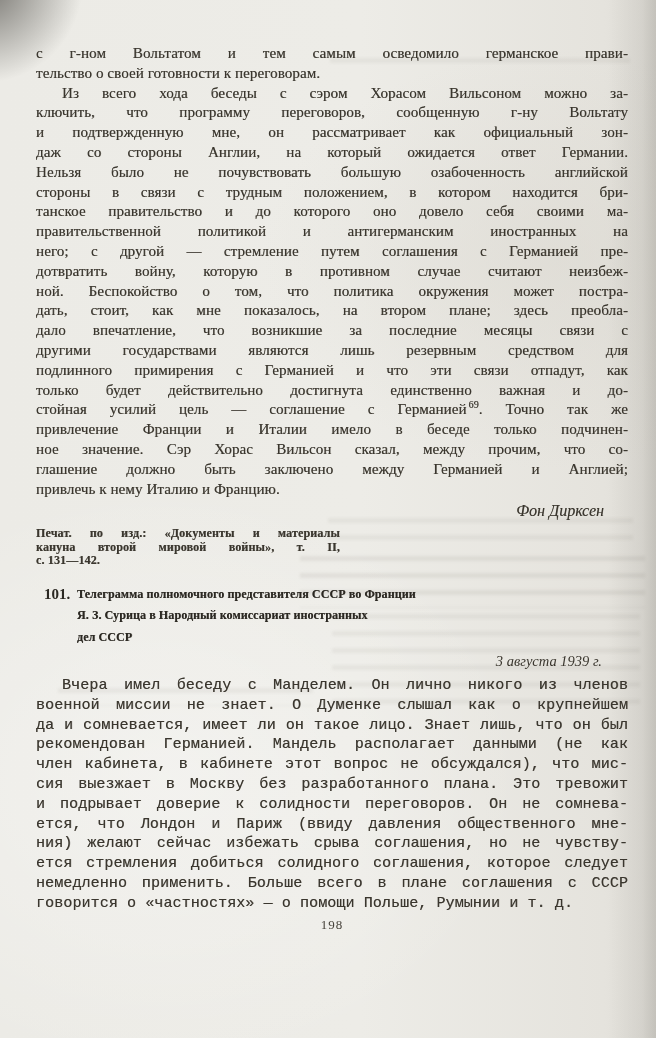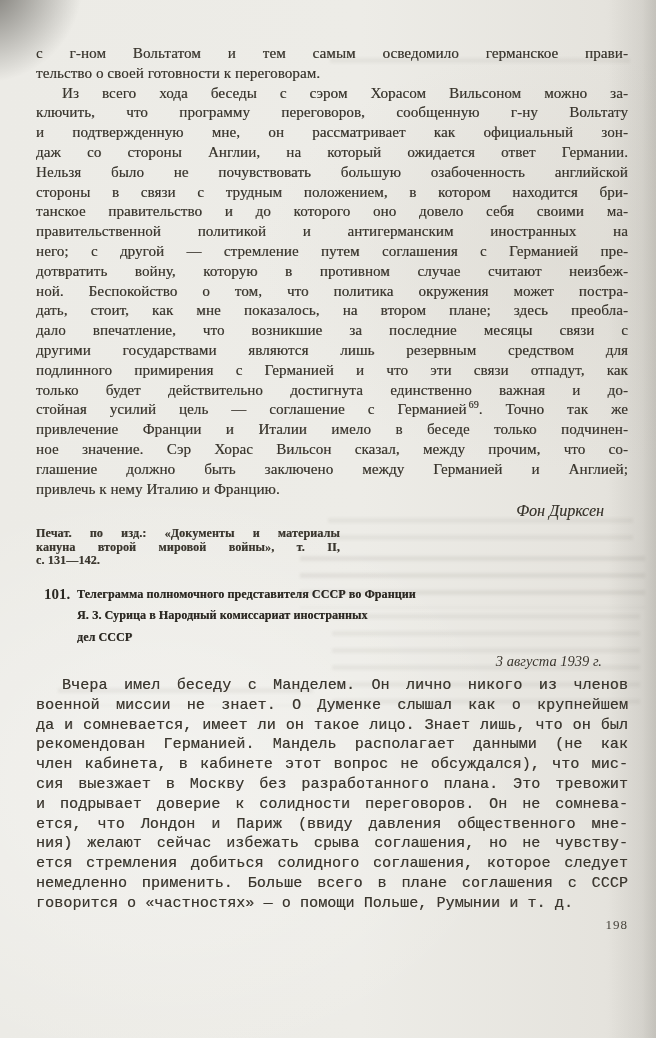--- a/index.html
+++ b/index.html
@@ -68,21 +68,21 @@
     font-size: 14.5px;
     line-height: 18px;
     text-align: right;
     padding-right: 26px;
   }
 
   .body-para { margin-top: 6px; font-family: Liberation Mono, monospace; }
 
   .page-number {
     margin-top: 3px;
-    text-align: right;
+    text-align: center;
     font-size: 13px;
     letter-spacing: 1px;
     color: #46423a;
   }
 
   
   .ghost {
     position: absolute;
     opacity: 0.13;
     filter: blur(1.4px);

